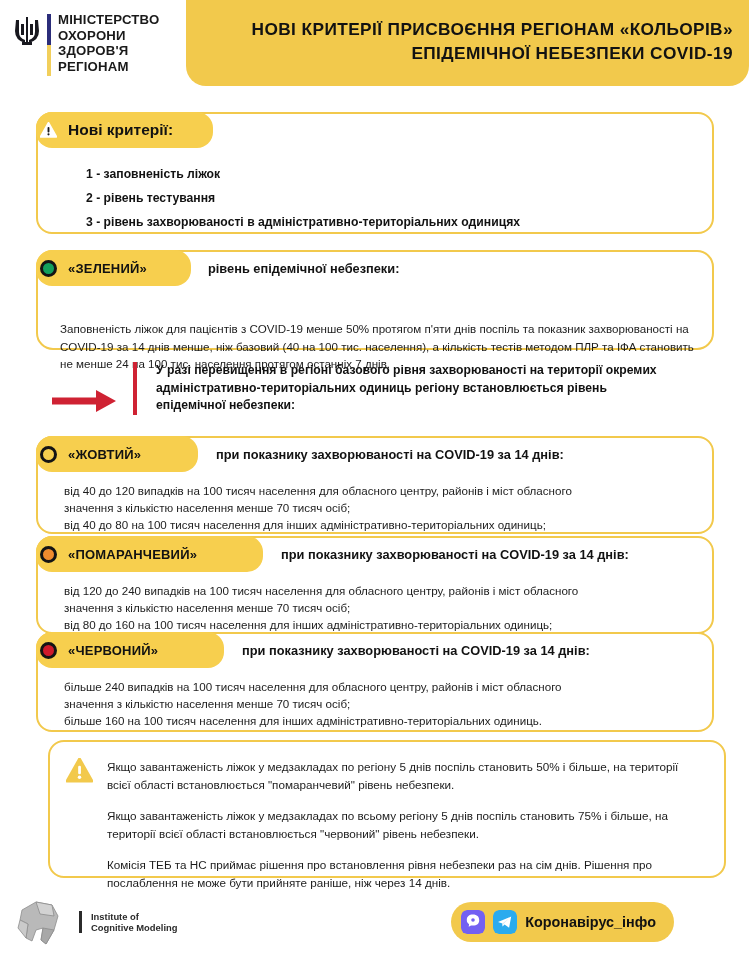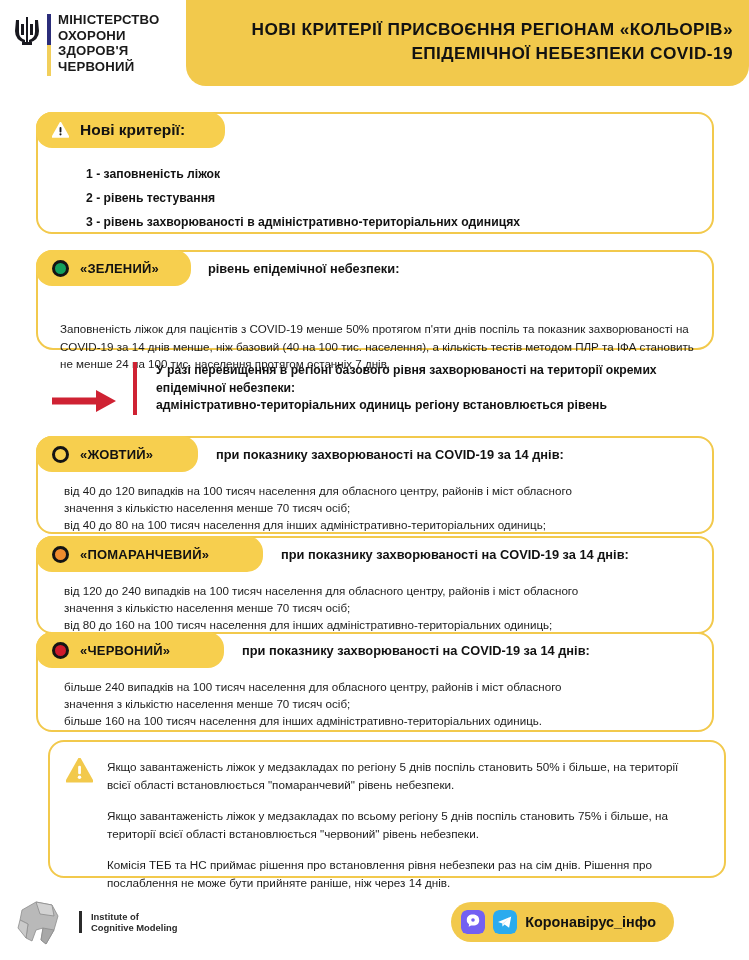--- a/index.html
+++ b/index.html
@@ -34,21 +34,21 @@
 
   
   .card {
     position: absolute; left: 36px; width: 678px;
     background: #fff; border: 2.2px solid #f2c94c; border-radius: 16px;
   }
   .tab {
     position: absolute; left: -2px; top: -2px;
     background: #f7cf4e; border-radius: 16px 16px 16px 16px;
     height: 36px; display: flex; align-items: center; gap: 11px;
-    padding: 0 26px 0 16px;
+    padding: 0 26px 0 4px;
     text-align: center;
   }
   .tab-label { font-weight: bold; font-size: 13px; color:#121212; letter-spacing:.2px; white-space: nowrap; }
   .tab-title-big { font-weight: bold; font-size: 15.5px; color:#121212; }
 
   .tab-right {
     position: absolute; height: 36px; top: -2px;
     display: flex; align-items: center;
     font-weight: bold; font-size: 12.8px; color:#121212; white-space: nowrap;
   }
@@ -109,21 +109,21 @@
           <path d="M7 8 L10 8 L10 19 L7 19 Z"></path>
           <path d="M19 8 L16 8 L16 19 L19 19 Z"></path>
           <path d="M8 26 L18 26 L18 29 L8 29 Z"></path>
         </g>
       </svg>
       <div class="flagbar"></div>
       <div class="moh-text">
         <div>МІНІСТЕРСТВО</div>
         <div>ОХОРОНИ</div>
         <div>ЗДОРОВ'Я</div>
-        <div>ЧЕРВОНИЙ</div>
+        <div>РЕГІОНАМ</div>
       </div>
     </div>
 
     <div class="header-banner">
       <div class="hl">НОВІ КРИТЕРІЇ ПРИСВОЄННЯ РЕГІОНАМ «КОЛЬОРІВ»</div>
       <div class="hl">ЕПІДЕМІЧНОЇ НЕБЕЗПЕКИ COVID-19</div>
     </div>
   </div>
 
   <div class="card" style="top:112px; height:122px;">
@@ -154,22 +154,22 @@
     </div>
   </div>
 
   <div class="callout" style="top:362px; width:678px;">
     <svg class="arrow-svg" viewBox="0 0 66 28">
       <path d="M0 10.5 L44 10.5 L44 3 L64 14 L44 25 L44 17.5 L0 17.5 Z" fill="#cf2233"></path>
     </svg>
     <div class="callout-bar"></div>
     <div class="callout-text">
       <div>У разі перевищення в регіоні базового рівня захворюваності на території  окремих</div>
+      <div>адміністративно-територіальних одиниць регіону встановлюється рівень</div>
       <div>епідемічної небезпеки:</div>
-      <div>адміністративно-територіальних одиниць регіону встановлюється рівень</div>
     </div>
   </div>
 
   <div class="card" style="top:436px; height:98px;">
     <div class="tab" style="width:162px;">
       <span class="dot dot-yellow"></span>
       <span class="tab-label">«ЖОВТИЙ»</span>
     </div>
     <div class="tab-right" style="left:178px;">при показнику захворюваності на  COVID-19 за 14 днів:</div>
     <div class="card-body" style="padding-top:44px; padding-left:26px; padding-right:14px;">

